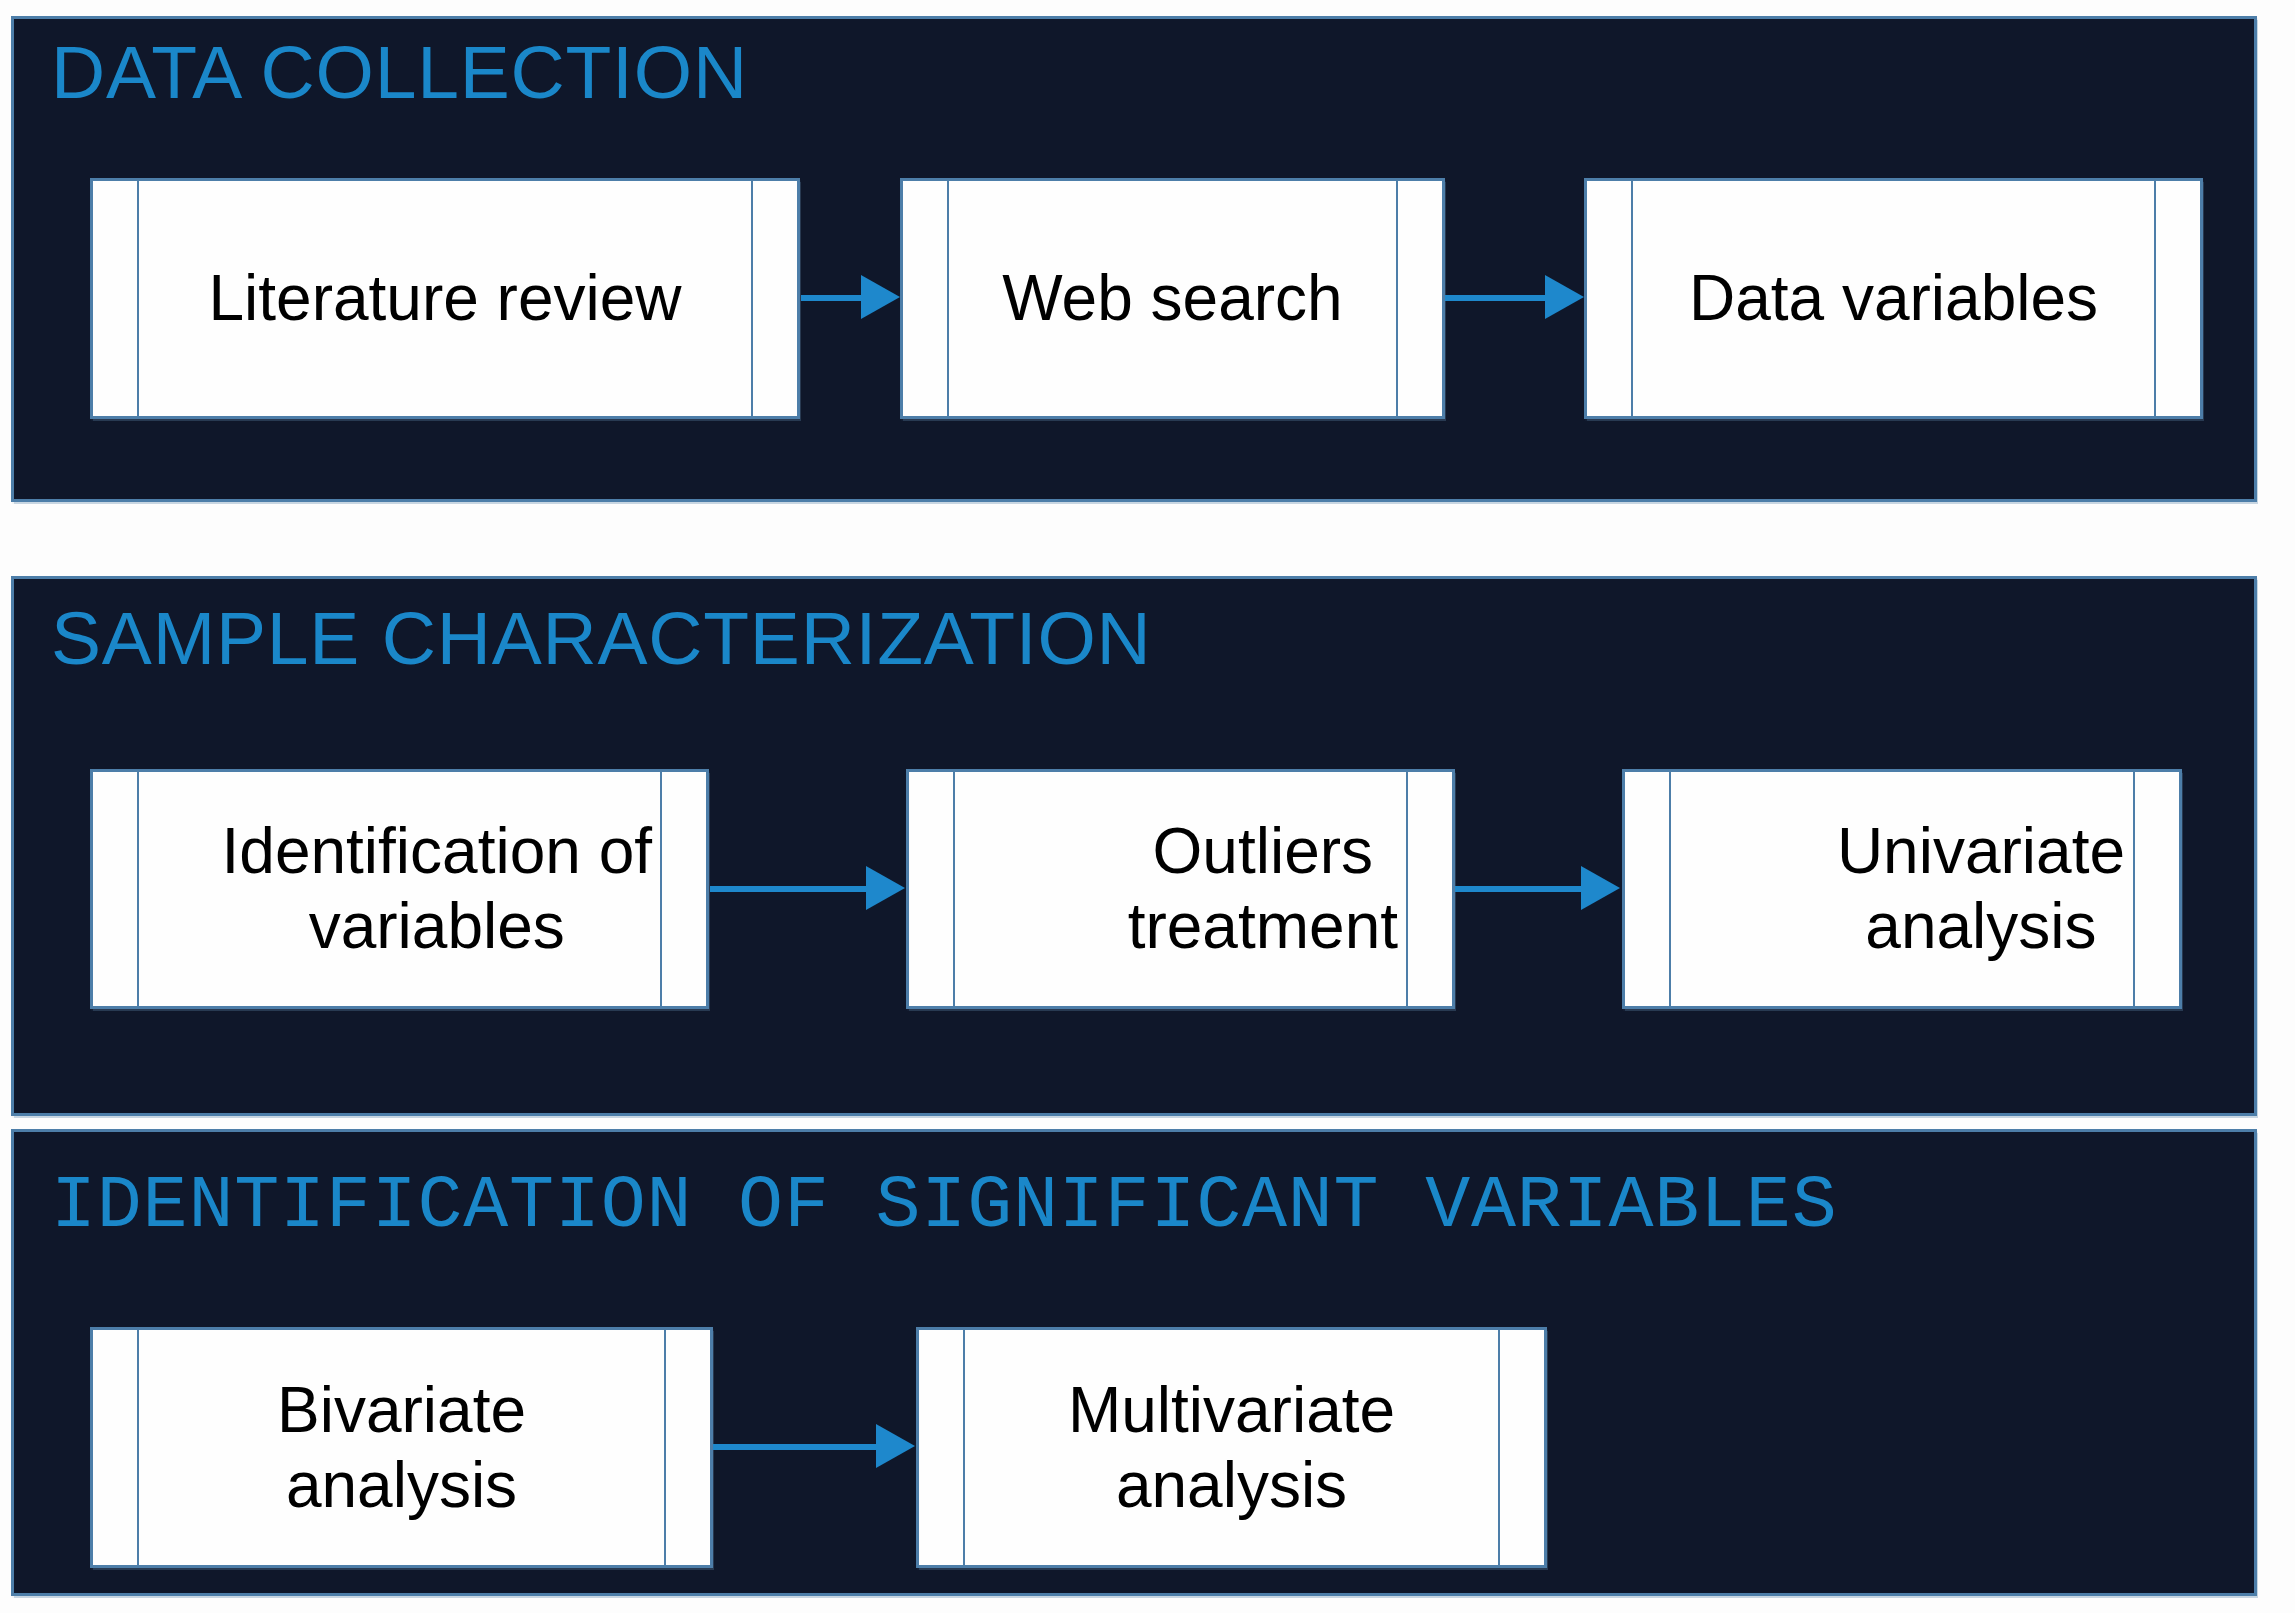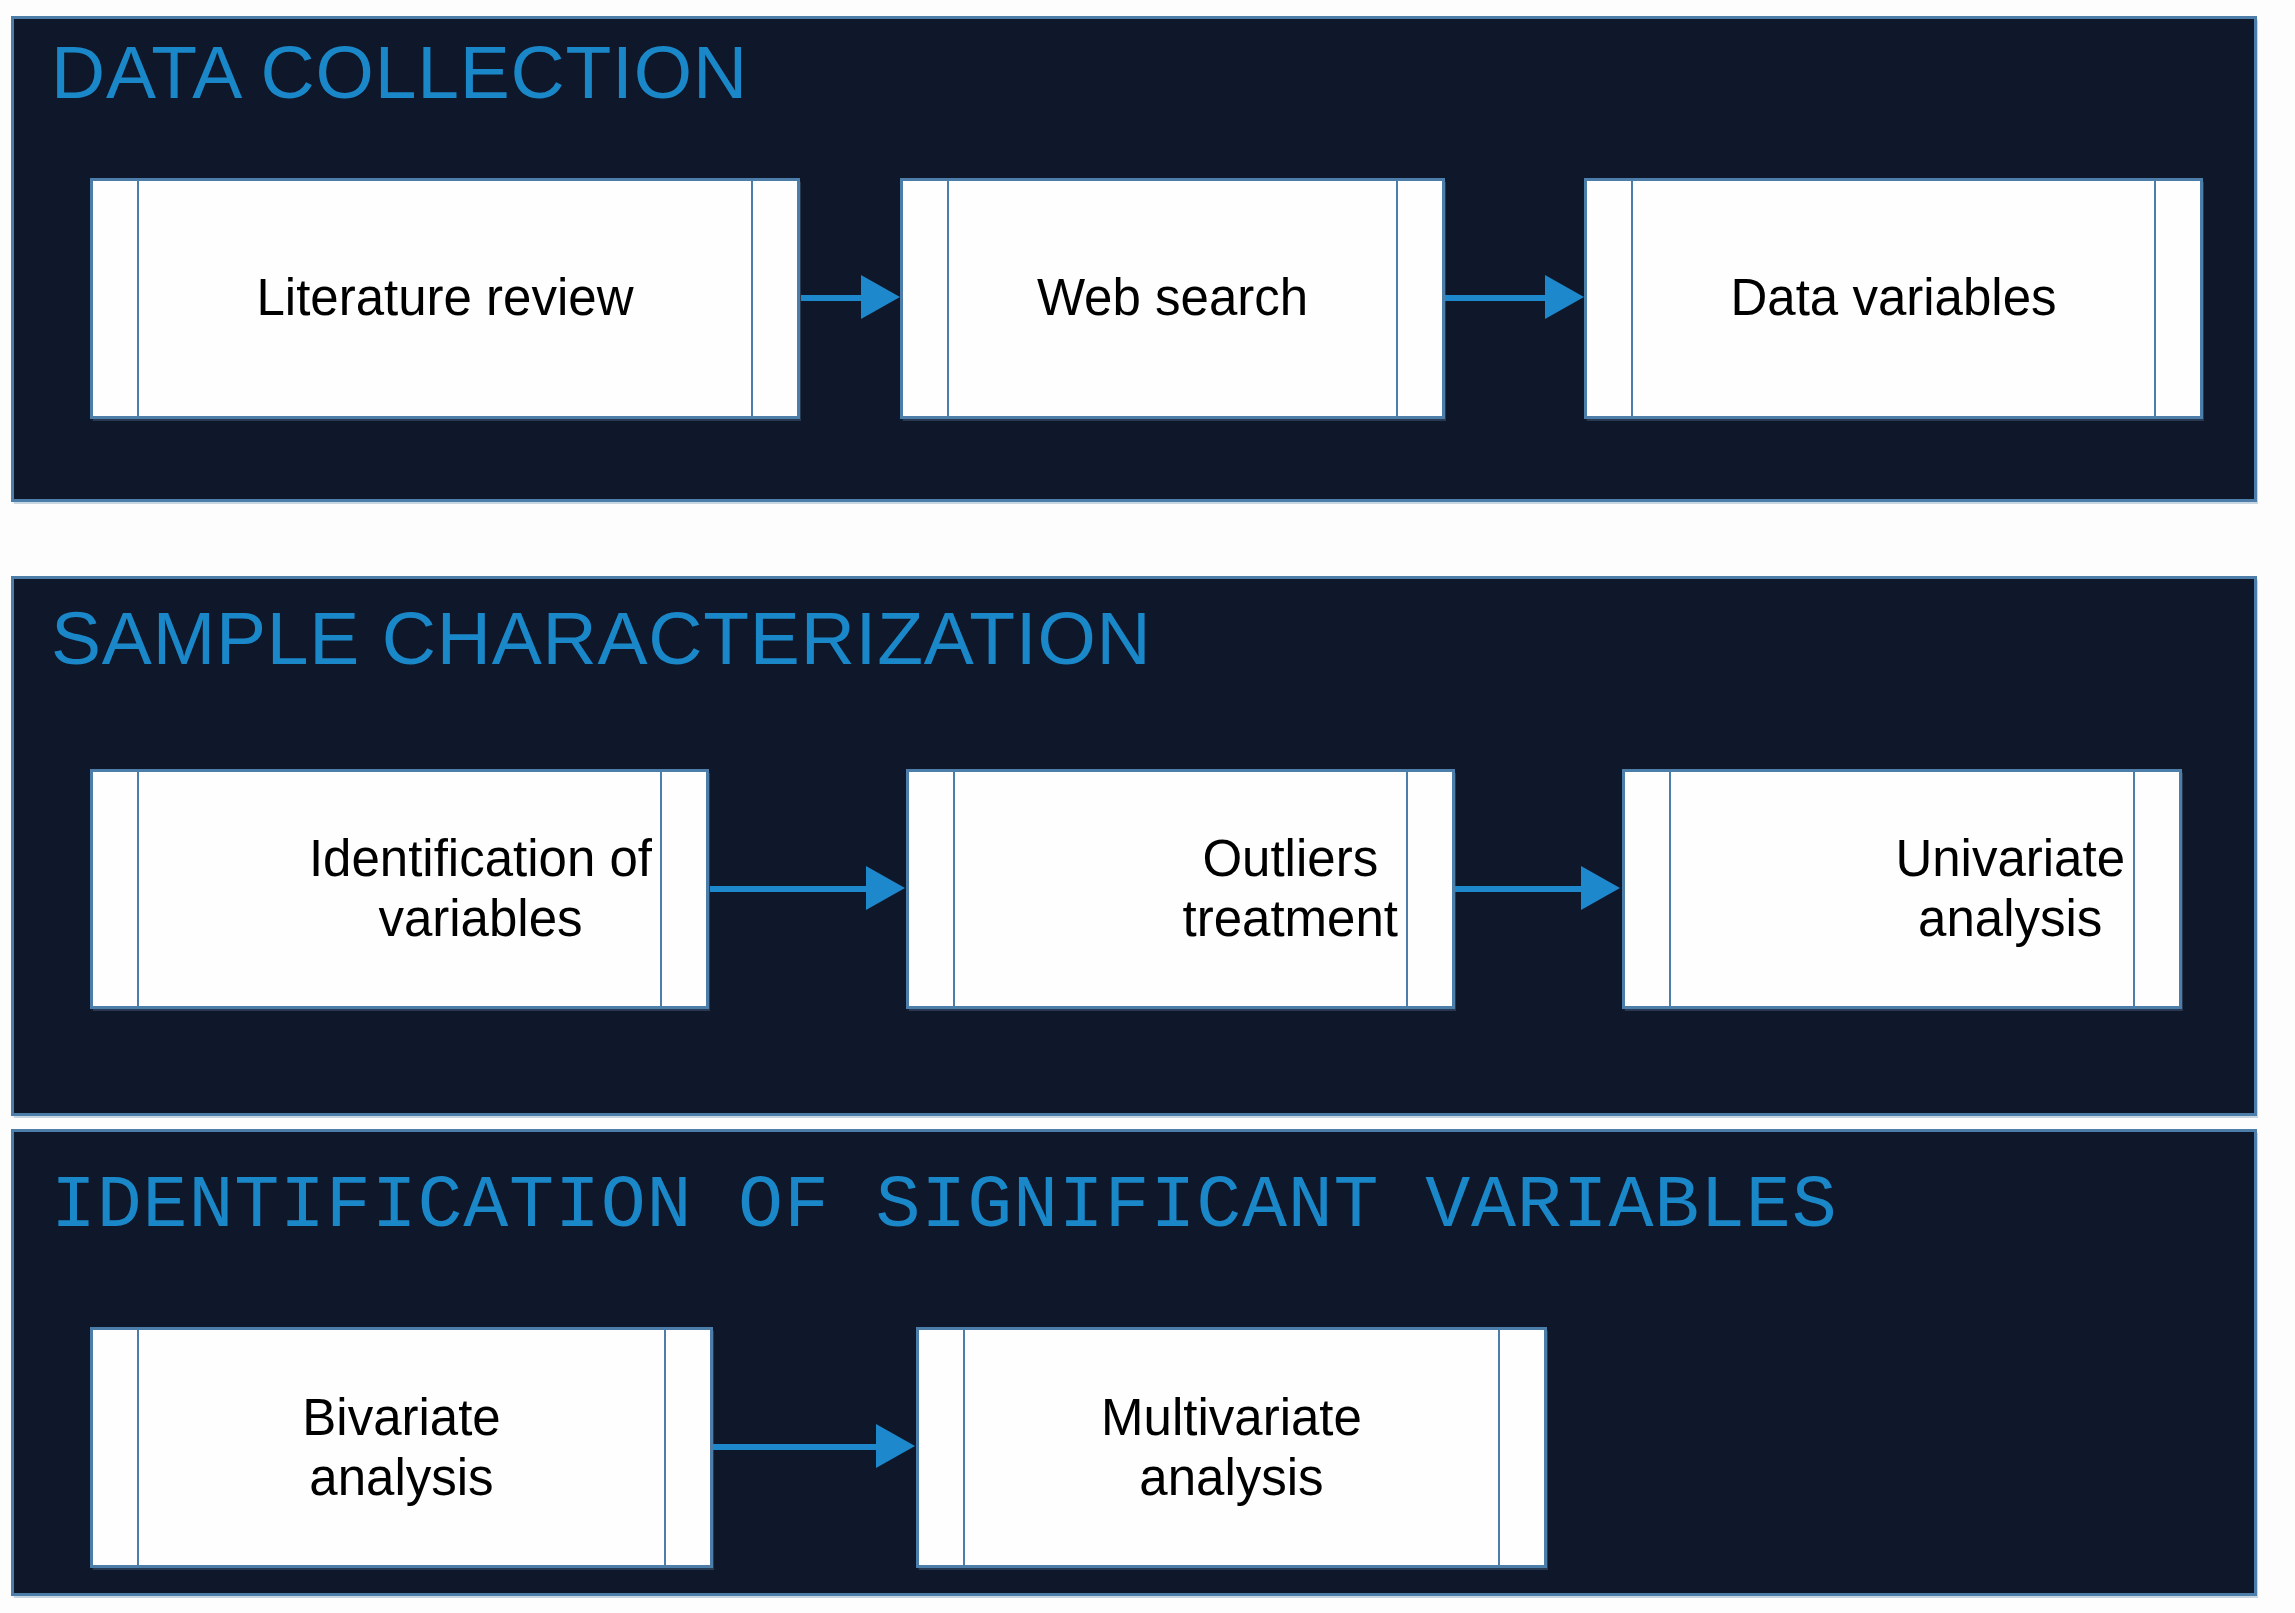--- a/index.html
+++ b/index.html
@@ -37,21 +37,21 @@
     box-sizing:border-box;
     display:flex; align-items:center; justify-content:center;
     box-shadow:0.8px 1.6px 0.8px rgba(100,140,175,0.3);
   }
   .pbox .sidebar {
     position:absolute; top:0; bottom:0; width:2.3px; background:#4d7ea9;
   }
   .pbox .sidebar.left  { left:44px; }
   .pbox .sidebar.right { right:44px; }
   .pbox-label {
-    font-size:51px; line-height:1.17; color:#000;
+    font-size:64px; line-height:1.17; color:#000;
     text-align:center; white-space:pre-line;
     padding:0 54px;
   }
 
   
   .arrow { position:absolute; height:50px; }
   .arrow .shaft {
     position:absolute; left:0; right:34px; top:22px; height:6.2px;
     background:#1e88cc;
   }

